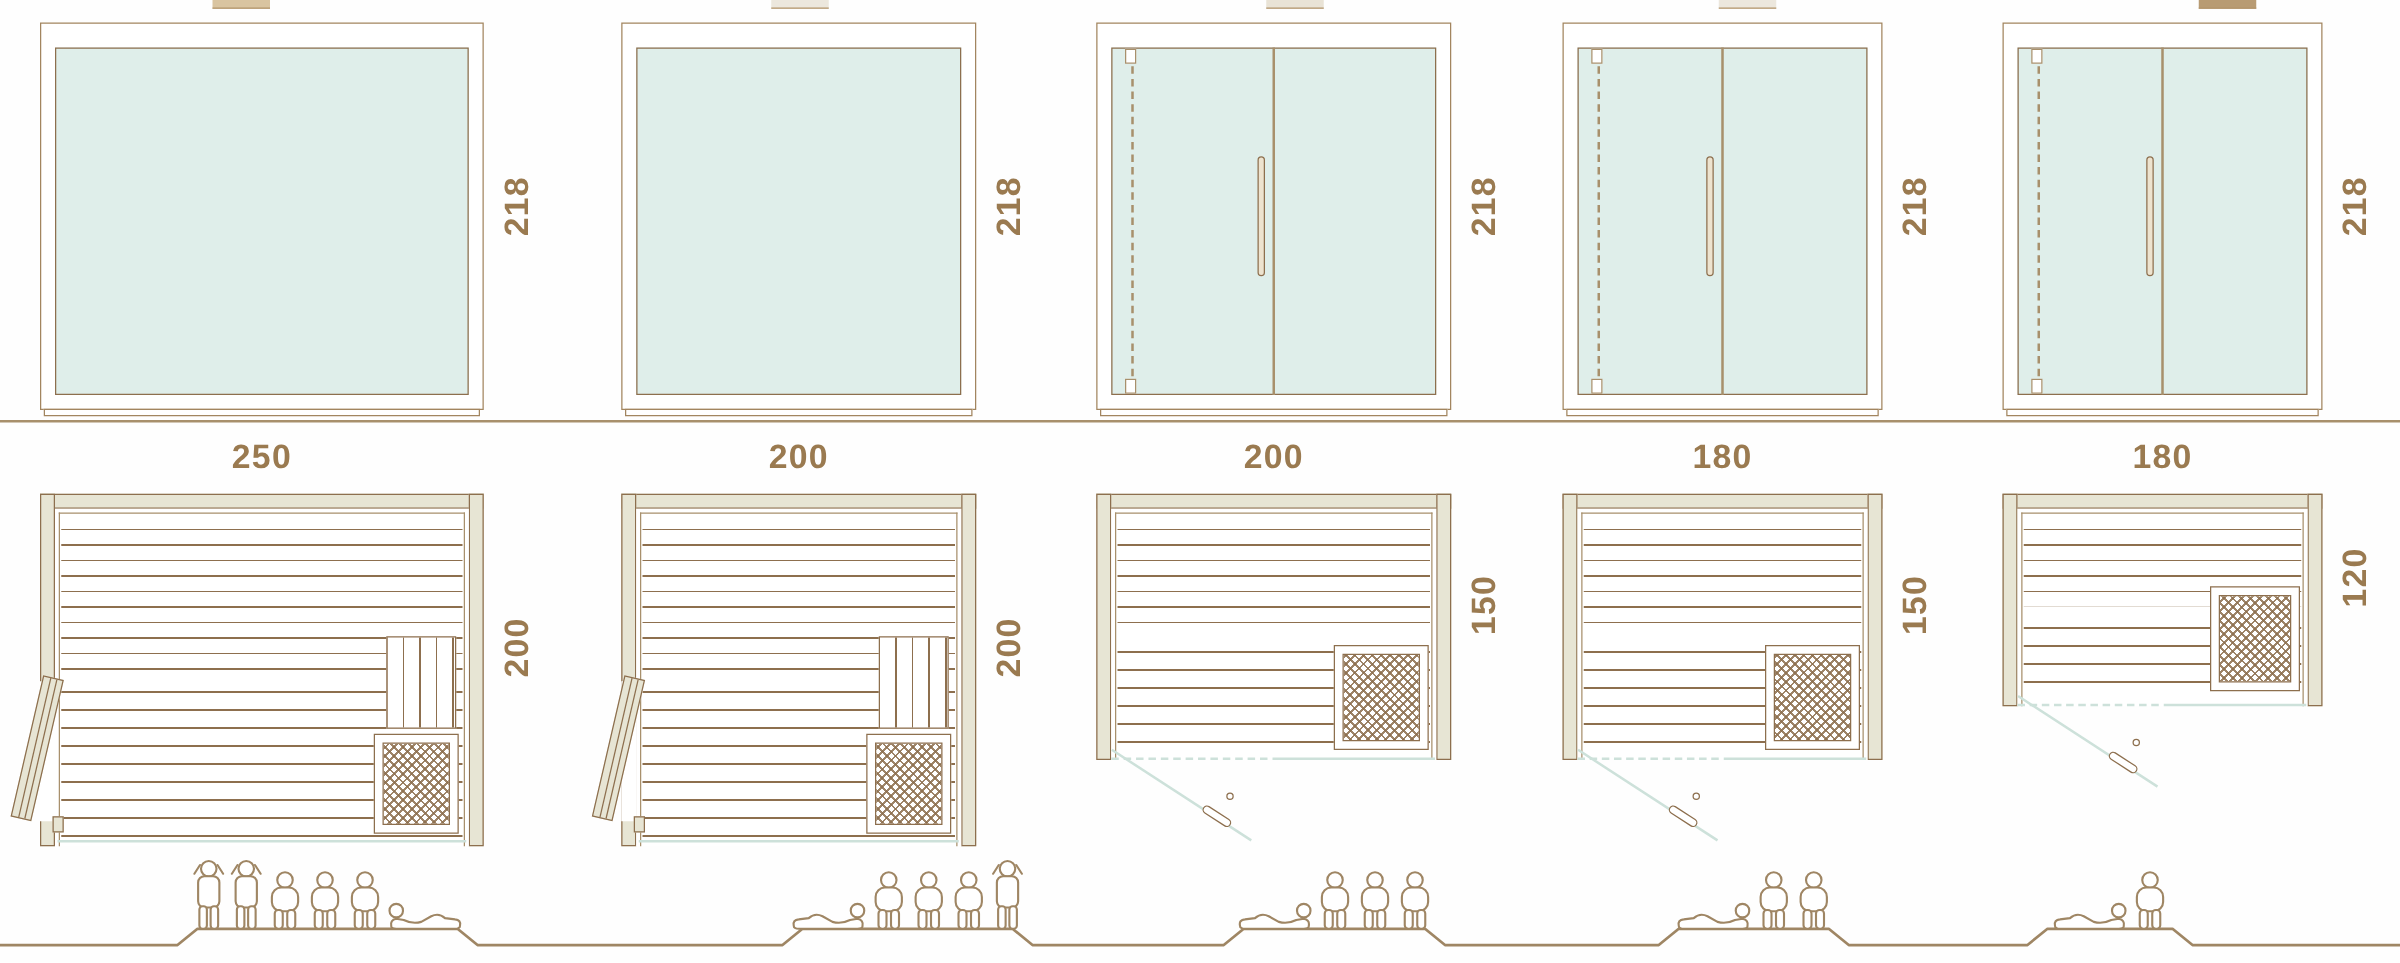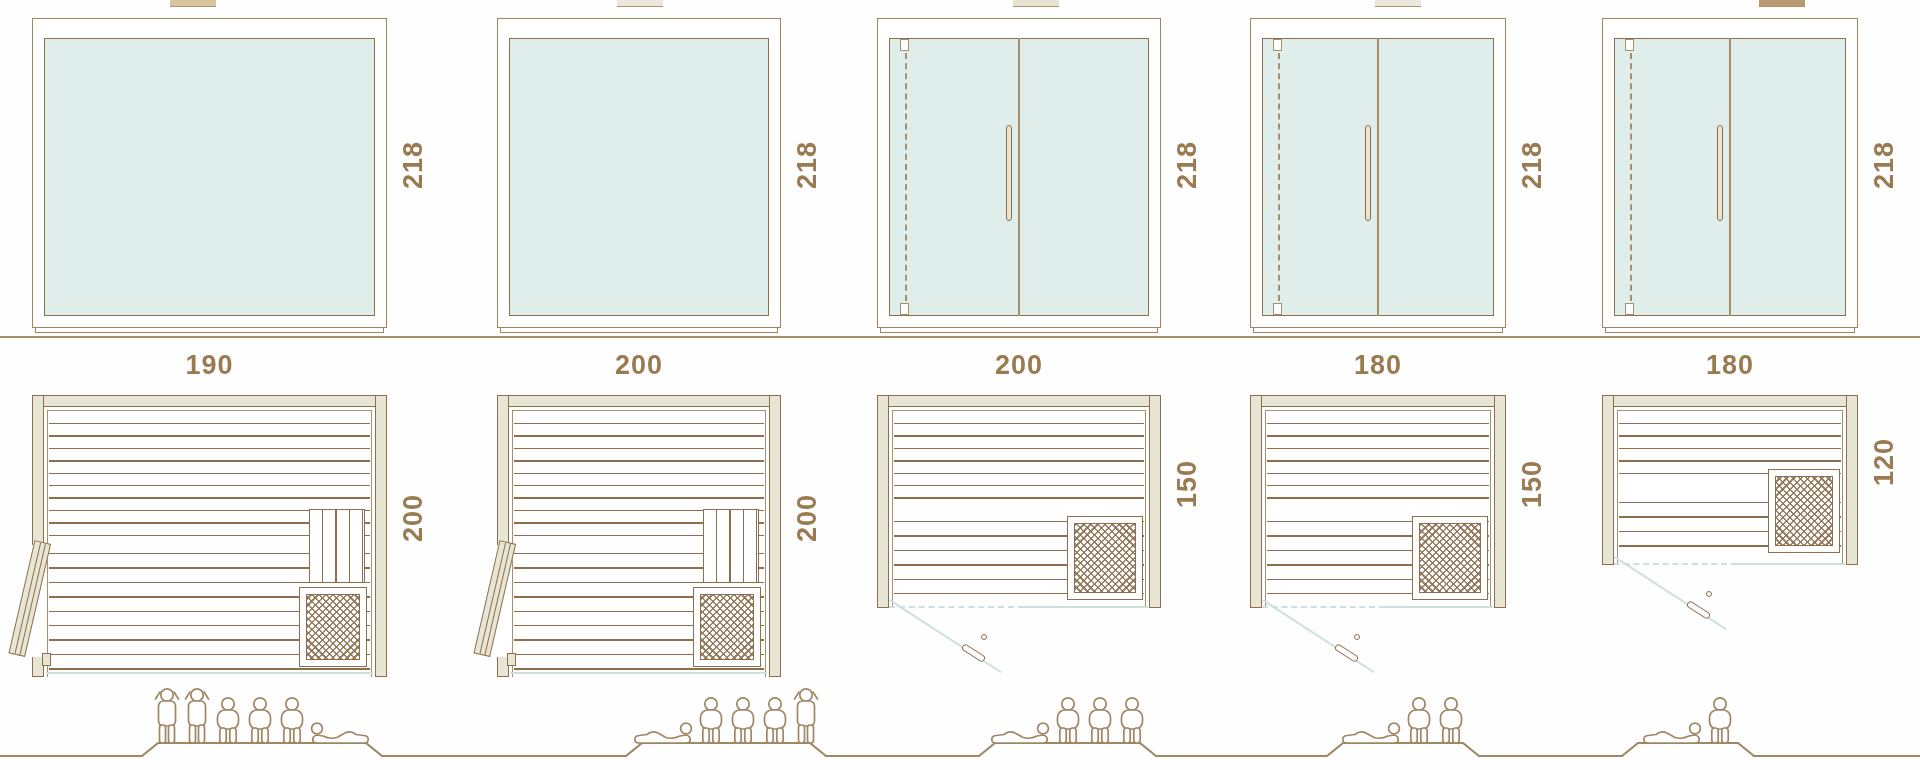--- a/index.html
+++ b/index.html
@@ -56,21 +56,21 @@
     <div class="ground1" style="left: 0px; top: 336px; width: 1920px;"></div>
     <div style="left: 0px; top: 700px; width: 1920px; height: 70px;">
       <svg width="1920" height="70" viewBox="0 0 1920 70">
         <path d="M0,56 L142,56 L158,43 L366,43 L382,56 L626,56 L642,43 L810,43 L826,56 L979,56 L995,43 L1140,43 L1156,56 L1327,56 L1343,43 L1463,43 L1479,56 L1622,56 L1638,43 L1738,43 L1754,56 L1920,56" fill="none" stroke="#9f8664" stroke-width="2.2" stroke-linejoin="round"></path>
       </svg>
     </div>
     <div class="elev" style="left: 32px; top: 18px; width: 355px; height: 310px;">
       <div class="glass" style="inset: 19px 11px 11px;"></div>
     </div>
     <div class="elev-base" style="left: 35px; top: 327px; width: 349px;"></div>
-    <div class="dim" style="left: 32px; top: 350px; width: 355px;">190</div>
+    <div class="dim" style="left: 32px; top: 350px; width: 355px;">250</div>
     <div class="dim rot" style="left: 373px; top: 150px; width: 80px;">218</div>
     <div class="dim rot" style="left: 373px; top: 503px; width: 80px;">200</div>
     <div class="plan" style="left: 32px; top: 395px; width: 355px; height: 282px;">
       <div class="wall" style="left: 0px; top: 0px; right: 0px; height: 12px;"></div>
       <div class="wall" style="left: 0px; top: 0px; width: 12px; height: 100%;"></div>
       <div class="wall" style="right: 0px; top: 0px; width: 12px; height: 100%;"></div>
       <div class="interior" style="inset: 12px 12px 0px;">
         <div class="liner"></div>
         <div class="slats-h" style="left: 5px; right: 5px; top: 5px; height: 124px;"></div>
         <div class="slats-h2" style="inset: 133px 5px 7px;"></div>

